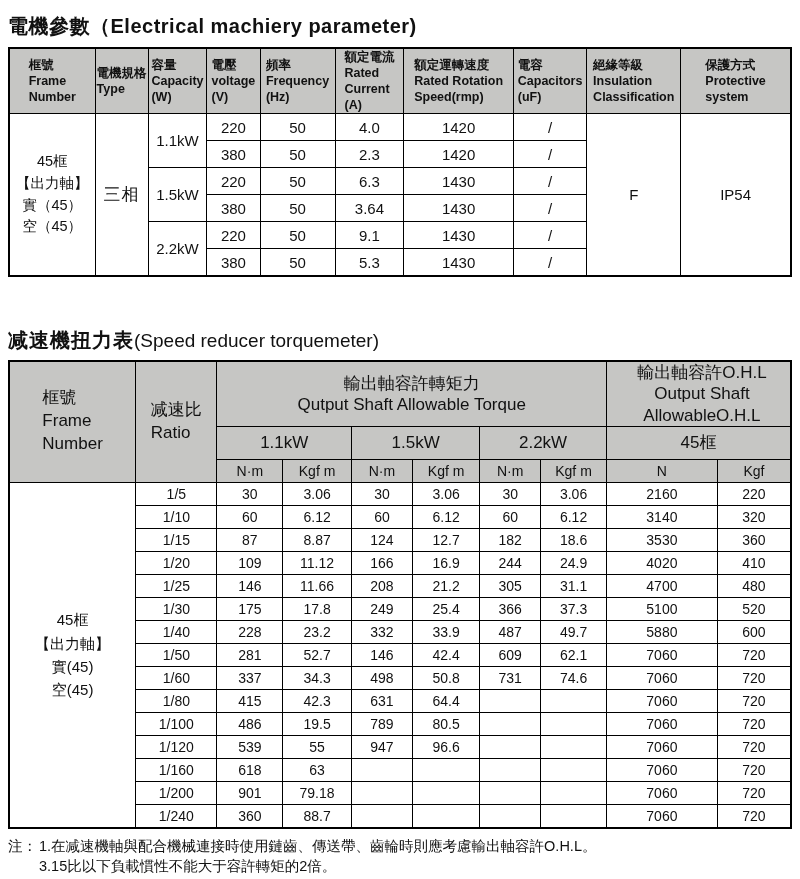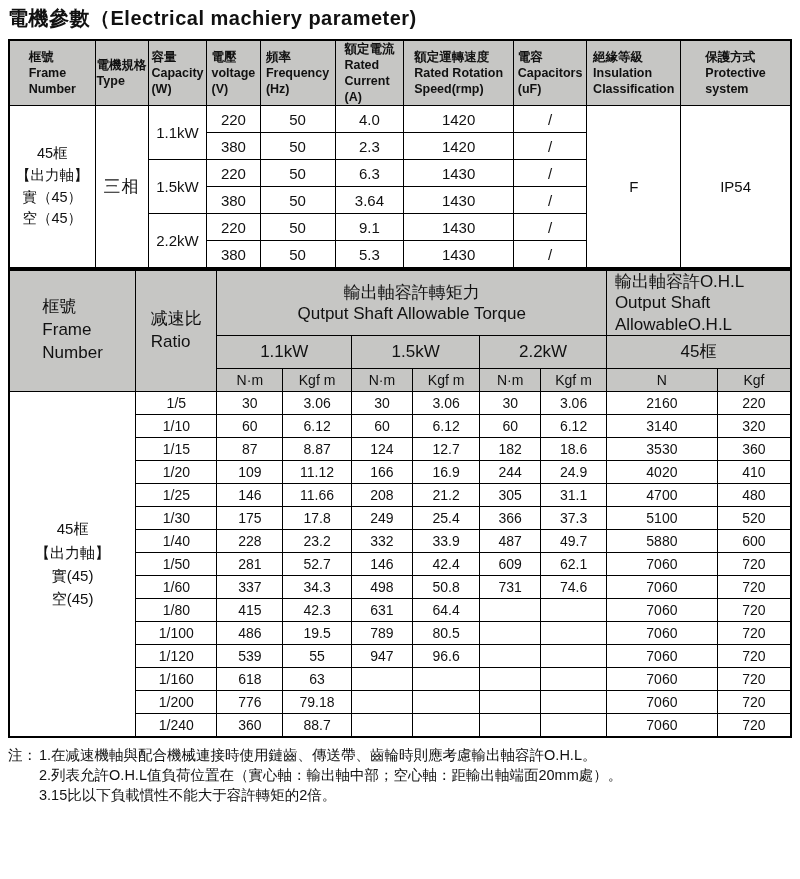--- a/index.html
+++ b/index.html
@@ -3,21 +3,21 @@
 <meta charset="utf-8">
 <style>
   html,body { margin:0; padding:0; background:#ffffff; }
   body {
     width:800px; height:879px;
     font-family:"Liberation Sans", sans-serif;
     color:#111; -webkit-font-smoothing:antialiased;
   }
   .page { padding:5px 8px 0 8px; }
 
-  .title1 { font-size:20px; font-weight:bold; letter-spacing:0.5px; margin:0 0 7px 0; white-space:nowrap; }
+  .title1 { font-size:20px; font-weight:bold; letter-spacing:0.5px; margin:8px 0 7px 0; white-space:nowrap; }
   .title2 { font-size:20px; margin:50px 0 6px 0; white-space:nowrap; }
   .title2 .t2cjk { font-weight:bold; letter-spacing:1px; }
   .title2 .t2en { font-weight:normal; font-size:19px; }
 
   table { border-collapse:collapse; width:784px; table-layout:fixed; border:2px solid #000; }
   th, td { border:1px solid #000; text-align:center; vertical-align:middle; padding:0 1px; overflow:hidden; }
   thead th { background:#c6c6c4; font-weight:bold; }
 
   .pre { white-space:pre-line; }
 
@@ -28,21 +28,21 @@
   .t1 .frame-cell { font-size:14.5px; line-height:1.5; }
   .t1 .type-cell { font-size:17px; letter-spacing:1px; }
   .t1 .cap-cell { font-size:15px; }
   .t1 .merge-cell { font-size:15px; }
 
   
   .t2 thead th { font-weight:normal; }
   .t2 .h-row1 th { height:56px; font-size:17px; line-height:1.25; }
   .t2 .h-row2 th { height:32px; font-size:17px; }
   .t2 .h-row3 th { height:22px; font-size:14px; }
-  .t2 .ohl-h { text-align:left; padding-left:8px; font-size:16px; line-height:1.15; }
+  .t2 .ohl-h { text-align:center; padding-left:8px; font-size:16px; line-height:1.15; }
   .t2 .big-h .hwrap { font-size:17px; line-height:1.35; }
   .t2 tbody td { height:22px; font-size:14px; }
   .t2 .frame-cell { font-size:15px; line-height:1.55; }
 
   
   .notes { margin-top:7px; font-size:14.5px; line-height:20px; }
   .note-line { white-space:nowrap; }
   .note-prefix { margin-right:2px; }
   .indent { margin-left:31px; }
 </style>
@@ -139,20 +139,21 @@
       <tr>
         <td>380</td>
         <td>50</td>
         <td>5.3</td>
         <td>1430</td>
         <td>/</td>
       </tr>
     </tbody>
   </table>
 
+  <div class="title2"><span class="t2cjk">减速機扭力表</span><span class="t2en">(Speed reducer torquemeter)</span></div>
 
   <table class="t2">
     <colgroup>
       <col style="width:16.2%">
         <col style="width:10.4%">
         <col style="width:8.4%">
         <col style="width:8.8%">
       <col style="width:7.8%">
         <col style="width:8.6%">
         <col style="width:7.8%">
@@ -335,21 +336,21 @@
           <td>63</td>
           <td></td>
           <td></td>
           <td></td>
           <td></td>
           <td>7060</td>
           <td>720</td>
         </tr>
         <tr>
           <td>1/200</td>
-          <td>776</td>
+          <td>901</td>
           <td>79.18</td>
           <td></td>
           <td></td>
           <td></td>
           <td></td>
           <td>7060</td>
           <td>720</td>
         </tr>
         <tr>
           <td>1/240</td>
@@ -360,17 +361,16 @@
           <td></td>
           <td></td>
           <td>7060</td>
           <td>720</td>
         </tr>
       </tbody>
   </table>
 
   <div class="notes">
     <div class="note-line"><span class="note-prefix">注：</span><span>1.在减速機軸與配合機械連接時使用鏈齒、傳送帶、齒輪時則應考慮輸出軸容許O.H.L。</span></div>
-    <div class="note-line indent">2.列表允許O.H.L值負荷位置在（實心軸：輸出軸中部；空心軸：距輸出軸端面20mm處）。</div>
     <div class="note-line indent">3.15比以下負載慣性不能大于容許轉矩的2倍。</div>
   </div>
 
 </div>
 
 </body></html>

